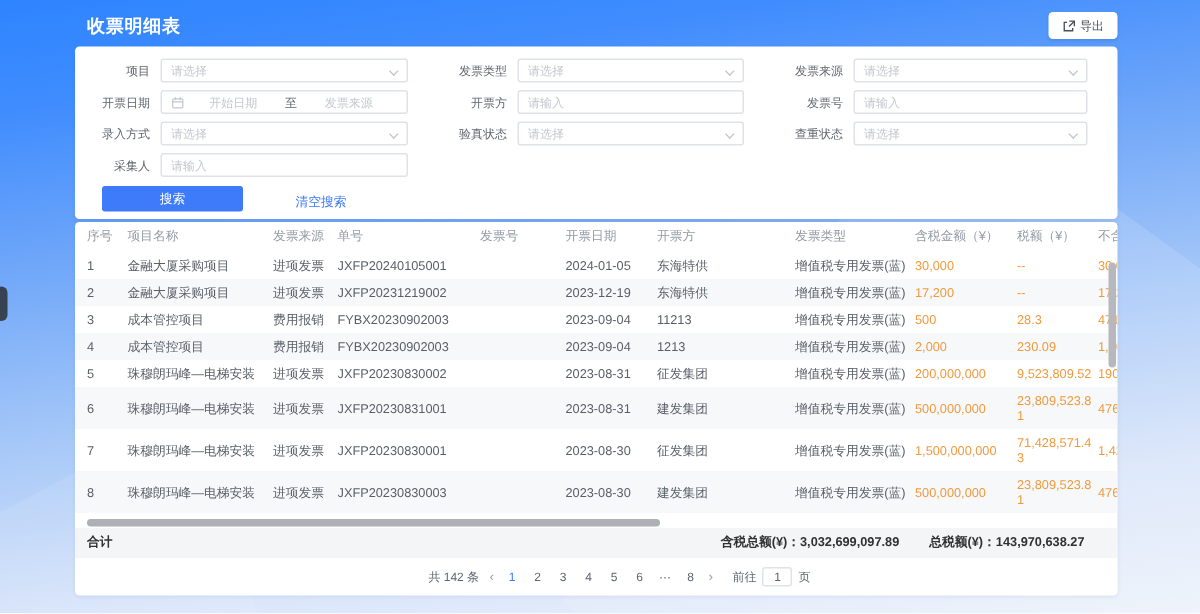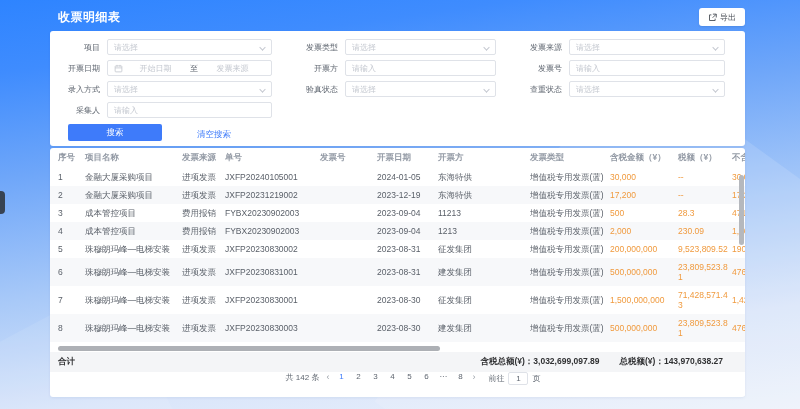--- a/index.html
+++ b/index.html
@@ -29,32 +29,32 @@
   .daterange .ph { flex:1; text-align:center; color:#c3c7cf; }
   .daterange .sep { flex:none; color:#5f6670; padding:0 2px; }
   .cal-icon, .exp-icon { flex:none; display:inline-flex; }
   .btn-row { display:flex; align-items:flex-end; margin-top:6px; padding-left:18px; }
   .search-btn { width:94px; height:17px; background:#3e7bfa; color:#fff; border:none; border-radius:2px; font-size:8.5px; cursor:pointer; }
   .clear-link { margin-left:35px; color:#3e7bfa; font-size:8.5px; cursor:pointer; }
 
   .table-card { top:148px; height:249px; overflow:hidden; }
   .tbl-viewport { position:relative; width:695px; height:198px; overflow:hidden; }
   table { width:1240px; table-layout:fixed; border-collapse:collapse; }
-  th { height:20px; text-align:left; font-weight:bold; font-size:8.5px; color:#939aa5; padding:0 4px 0 0; white-space:nowrap; }
+  th { height:20px; text-align:left; font-weight:normal; font-size:8.5px; color:#939aa5; padding:0 4px 0 0; white-space:nowrap; }
   td { font-size:8.5px; color:#595f68; padding:4px 4px 4px 0; line-height:10px; word-break:break-all; white-space:normal; }
   th:first-child, td:first-child { padding-left:8px; }
   tbody tr:nth-child(even) { background:#f7f8fa; }
   td.amount { color:#f09a3e; }
   .vscroll-thumb { position:absolute; right:1px; top:27px; width:5px; height:70px; background:#b5b8bd; border-radius:3px; }
   .hscroll { position:relative; height:6px; width:695px; }
   .hscroll-thumb { position:absolute; left:8px; top:0; width:382px; height:5px; background:#adb0b5; border-radius:3px; }
 
   .summary { display:flex; align-items:center; height:20px; background:#f4f5f7; font-size:8.5px; color:#303133; font-weight:bold; padding:0 22px 0 8px; }
   .summary .items { margin-left:auto; display:flex; gap:20px; white-space:nowrap; }
-  .pager { display:flex; align-items:flex-start; justify-content:center; height:24px; gap:7px; font-size:8px; color:#5f6670; background:#fff;margin-left:31px; }
+  .pager { display:flex; align-items:center; justify-content:center; height:24px; gap:7px; font-size:8px; color:#5f6670; background:#fff;margin-left:31px; }
   .pager .page { min-width:10px; text-align:center; cursor:pointer; }
   .pager .page.active { color:#3e7bfa; }
   .pager .arrow { color:#9aa0a8; cursor:pointer; font-size:9px; }
   .goto { display:flex; align-items:center; gap:4px; margin-left:6px; }
   .goto input { width:20px; height:13px; border:1px solid #dfe2e8; border-radius:2px; text-align:center; font-size:8px; color:#5f6670; outline:none; }
 
   .edge-widget { position:absolute; left:-3px; top:191px; width:8px; height:23px; background:#2c3036; border-radius:4px; opacity:.85; }
 </style>
 </head>
 <body>

